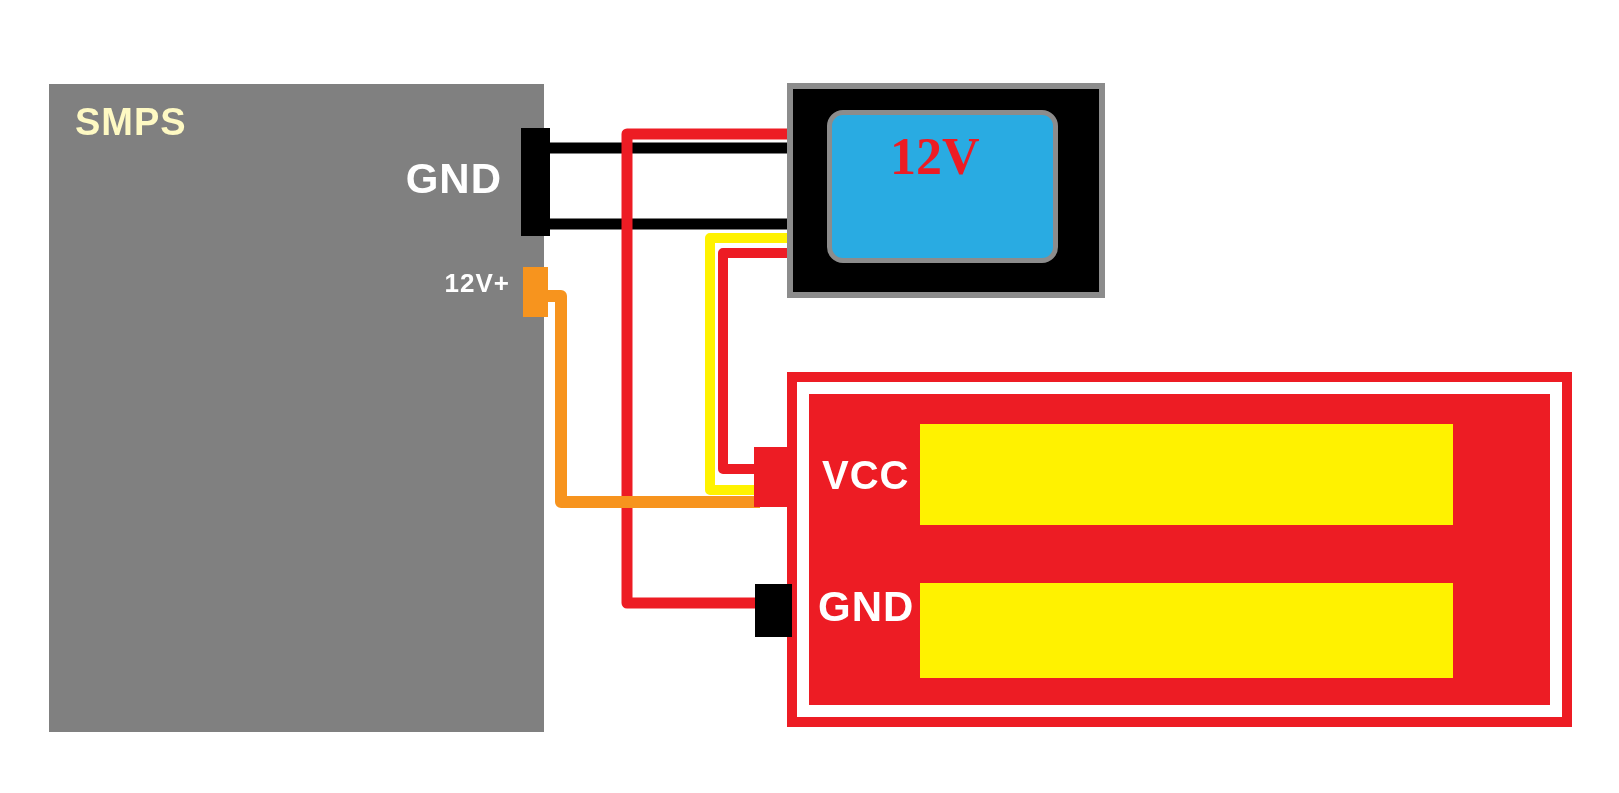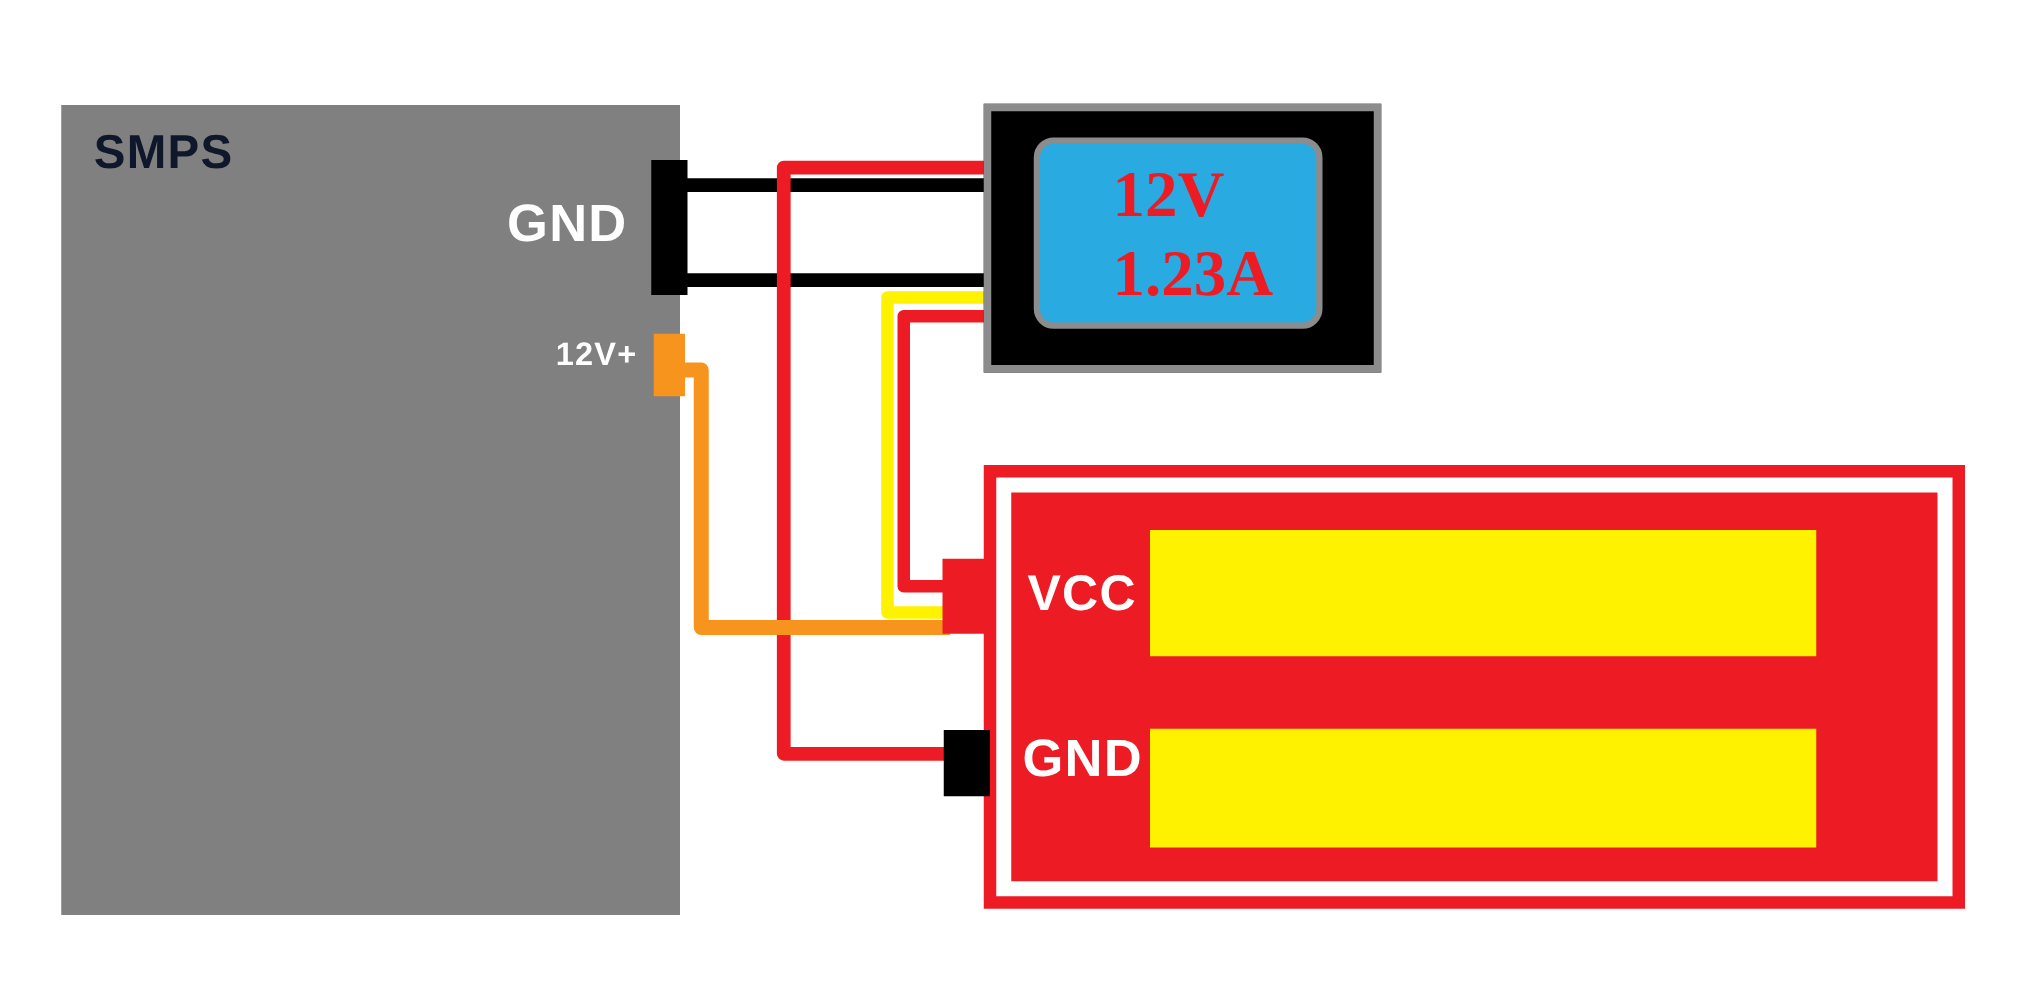--- a/index.html
+++ b/index.html
@@ -12,21 +12,21 @@
   }
   .abs{position:absolute;box-sizing:border-box;}
 
   
   .smps{
     left:49px;top:84px;width:495px;height:648px;
     background:var(--gray,#808080);
   }
   .smps-title{
     left:26px;top:19px;
-    color:#0f172a;font-weight:bold;font-size:38px;line-height:1;
+    color:#fef9c3;font-weight:bold;font-size:38px;line-height:1;
     letter-spacing:1px;
     text-align:center;
   }
   .smps-gnd-label{
     left:321px;top:74px;width:132px;
     color:#fff;font-weight:bold;font-size:42px;line-height:1;
     text-align:right;letter-spacing:1px;
   }
   .smps-12v-label{
     left:321px;top:186px;width:140px;
@@ -112,21 +112,20 @@
       <polyline points="545,224 795,224" fill="none" stroke="#000000" stroke-width="11" stroke-linejoin="round" stroke-linecap="butt"></polyline>
       <polyline points="795,134 627,134 627,603 760,603" fill="none" stroke="#ED1C24" stroke-width="11" stroke-linejoin="round" stroke-linecap="butt"></polyline>
       <polyline points="795,238 710,238 710,490 760,490" fill="none" stroke="#FFF200" stroke-width="10" stroke-linejoin="round" stroke-linecap="butt"></polyline>
       <polyline points="795,253 723,253 723,469 760,469" fill="none" stroke="#ED1C24" stroke-width="10" stroke-linejoin="round" stroke-linecap="butt"></polyline>
       <polyline points="543,296 561,296 561,502 760,502" fill="none" stroke="#F7941E" stroke-width="12" stroke-linejoin="round" stroke-linecap="butt"></polyline>
     </svg>
 
   <div class="abs meter">
     <div class="meter-display">
       <div class="meter-line meter-volt">12V</div>
-      <div class="meter-line meter-amp">1.23A</div>
     </div>
   </div>
 
   <div class="abs t-smps-gnd"></div>
   <div class="abs t-smps-12v"></div>
   <div class="abs t-dev-vcc"></div>
   <div class="abs t-dev-gnd"></div>
 
 </div>
 

